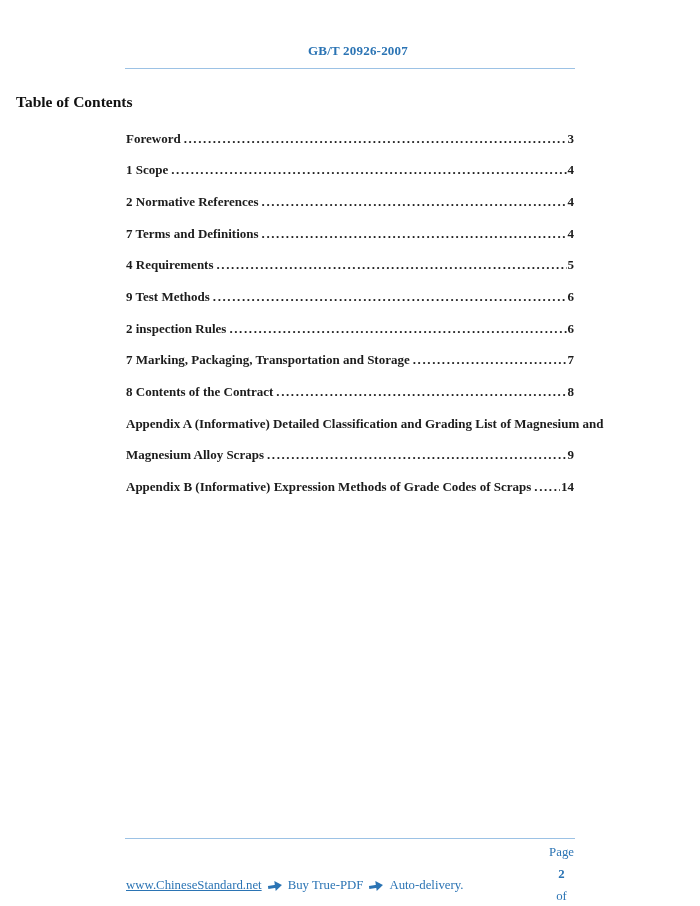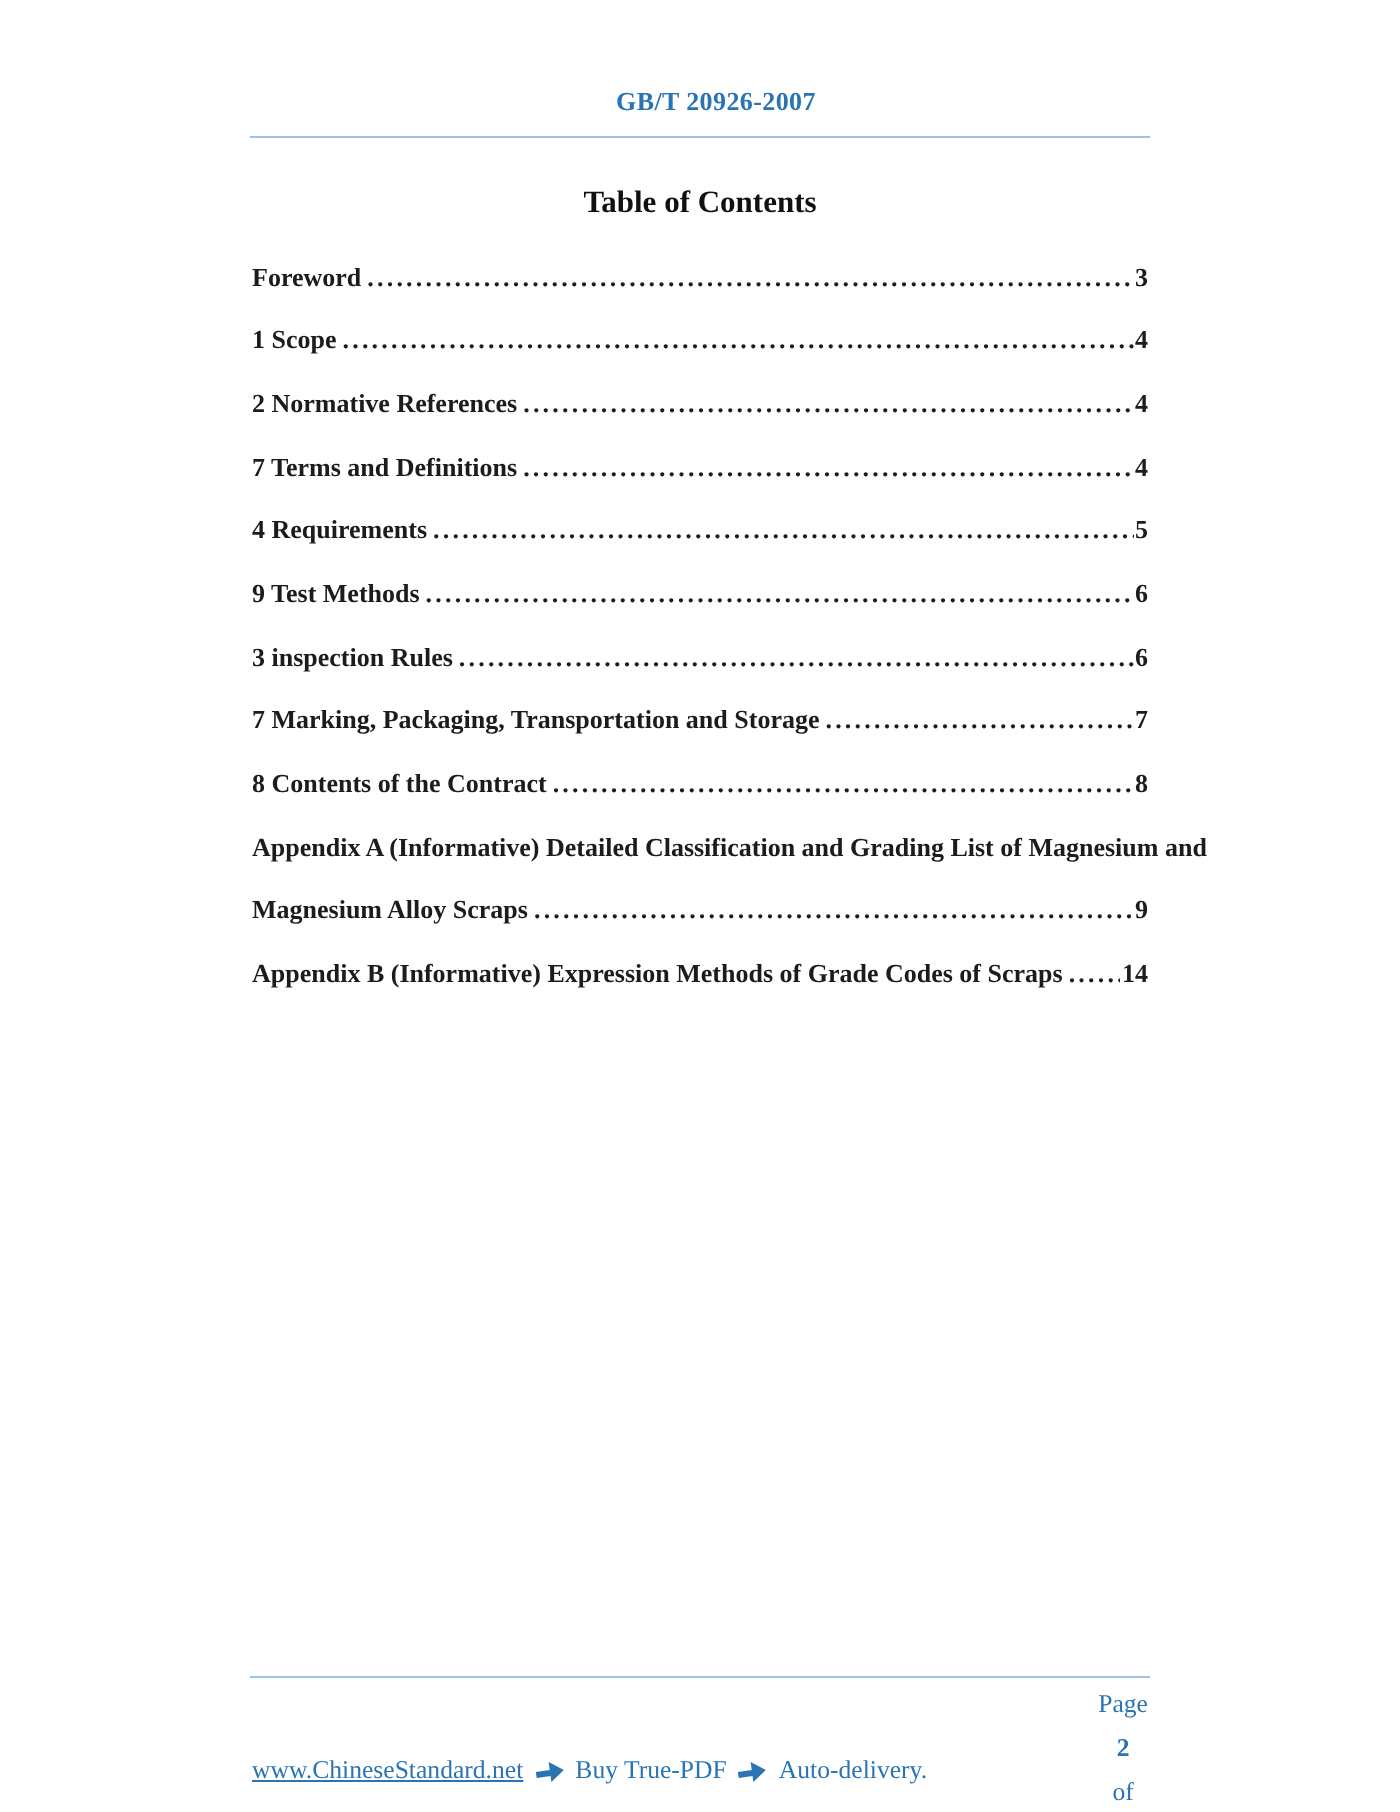--- a/index.html
+++ b/index.html
@@ -24,22 +24,22 @@
     color: #2b74b4;
     letter-spacing: 0.2px;
   }
   .header-rule {
     position: absolute; top: 68px; left: 125px; right: 125px;
     border-top: 1px solid #9cc2e5;
   }
 
   
   .toc-title {
-    position: absolute; top: 93px; left: 0; right: 0;
-    text-align: center;
+    position: absolute; top: 93px; left: 16px; right: 0;
+    text-align: left;
     font-size: 15.5px; font-weight: bold;
     color: #111;
   }
 
   
   .toc {
     position: absolute; top: 123px; left: 126px; width: 448px;
     font-size: 13px;
     color: #1c1c1c;
     font-weight: bold;
@@ -147,21 +147,21 @@
       <span class="pagenum">5</span>
     </div>
 
     <div class="toc-line">
       <span class="label">9 Test Methods</span>
       <span class="dots"></span>
       <span class="pagenum">6</span>
     </div>
 
     <div class="toc-line">
-      <span class="label">3 inspection Rules</span>
+      <span class="label">2 inspection Rules</span>
       <span class="dots"></span>
       <span class="pagenum">6</span>
     </div>
 
     <div class="toc-line">
       <span class="label">7 Marking, Packaging, Transportation and Storage</span>
       <span class="dots"></span>
       <span class="pagenum">7</span>
     </div>
 

